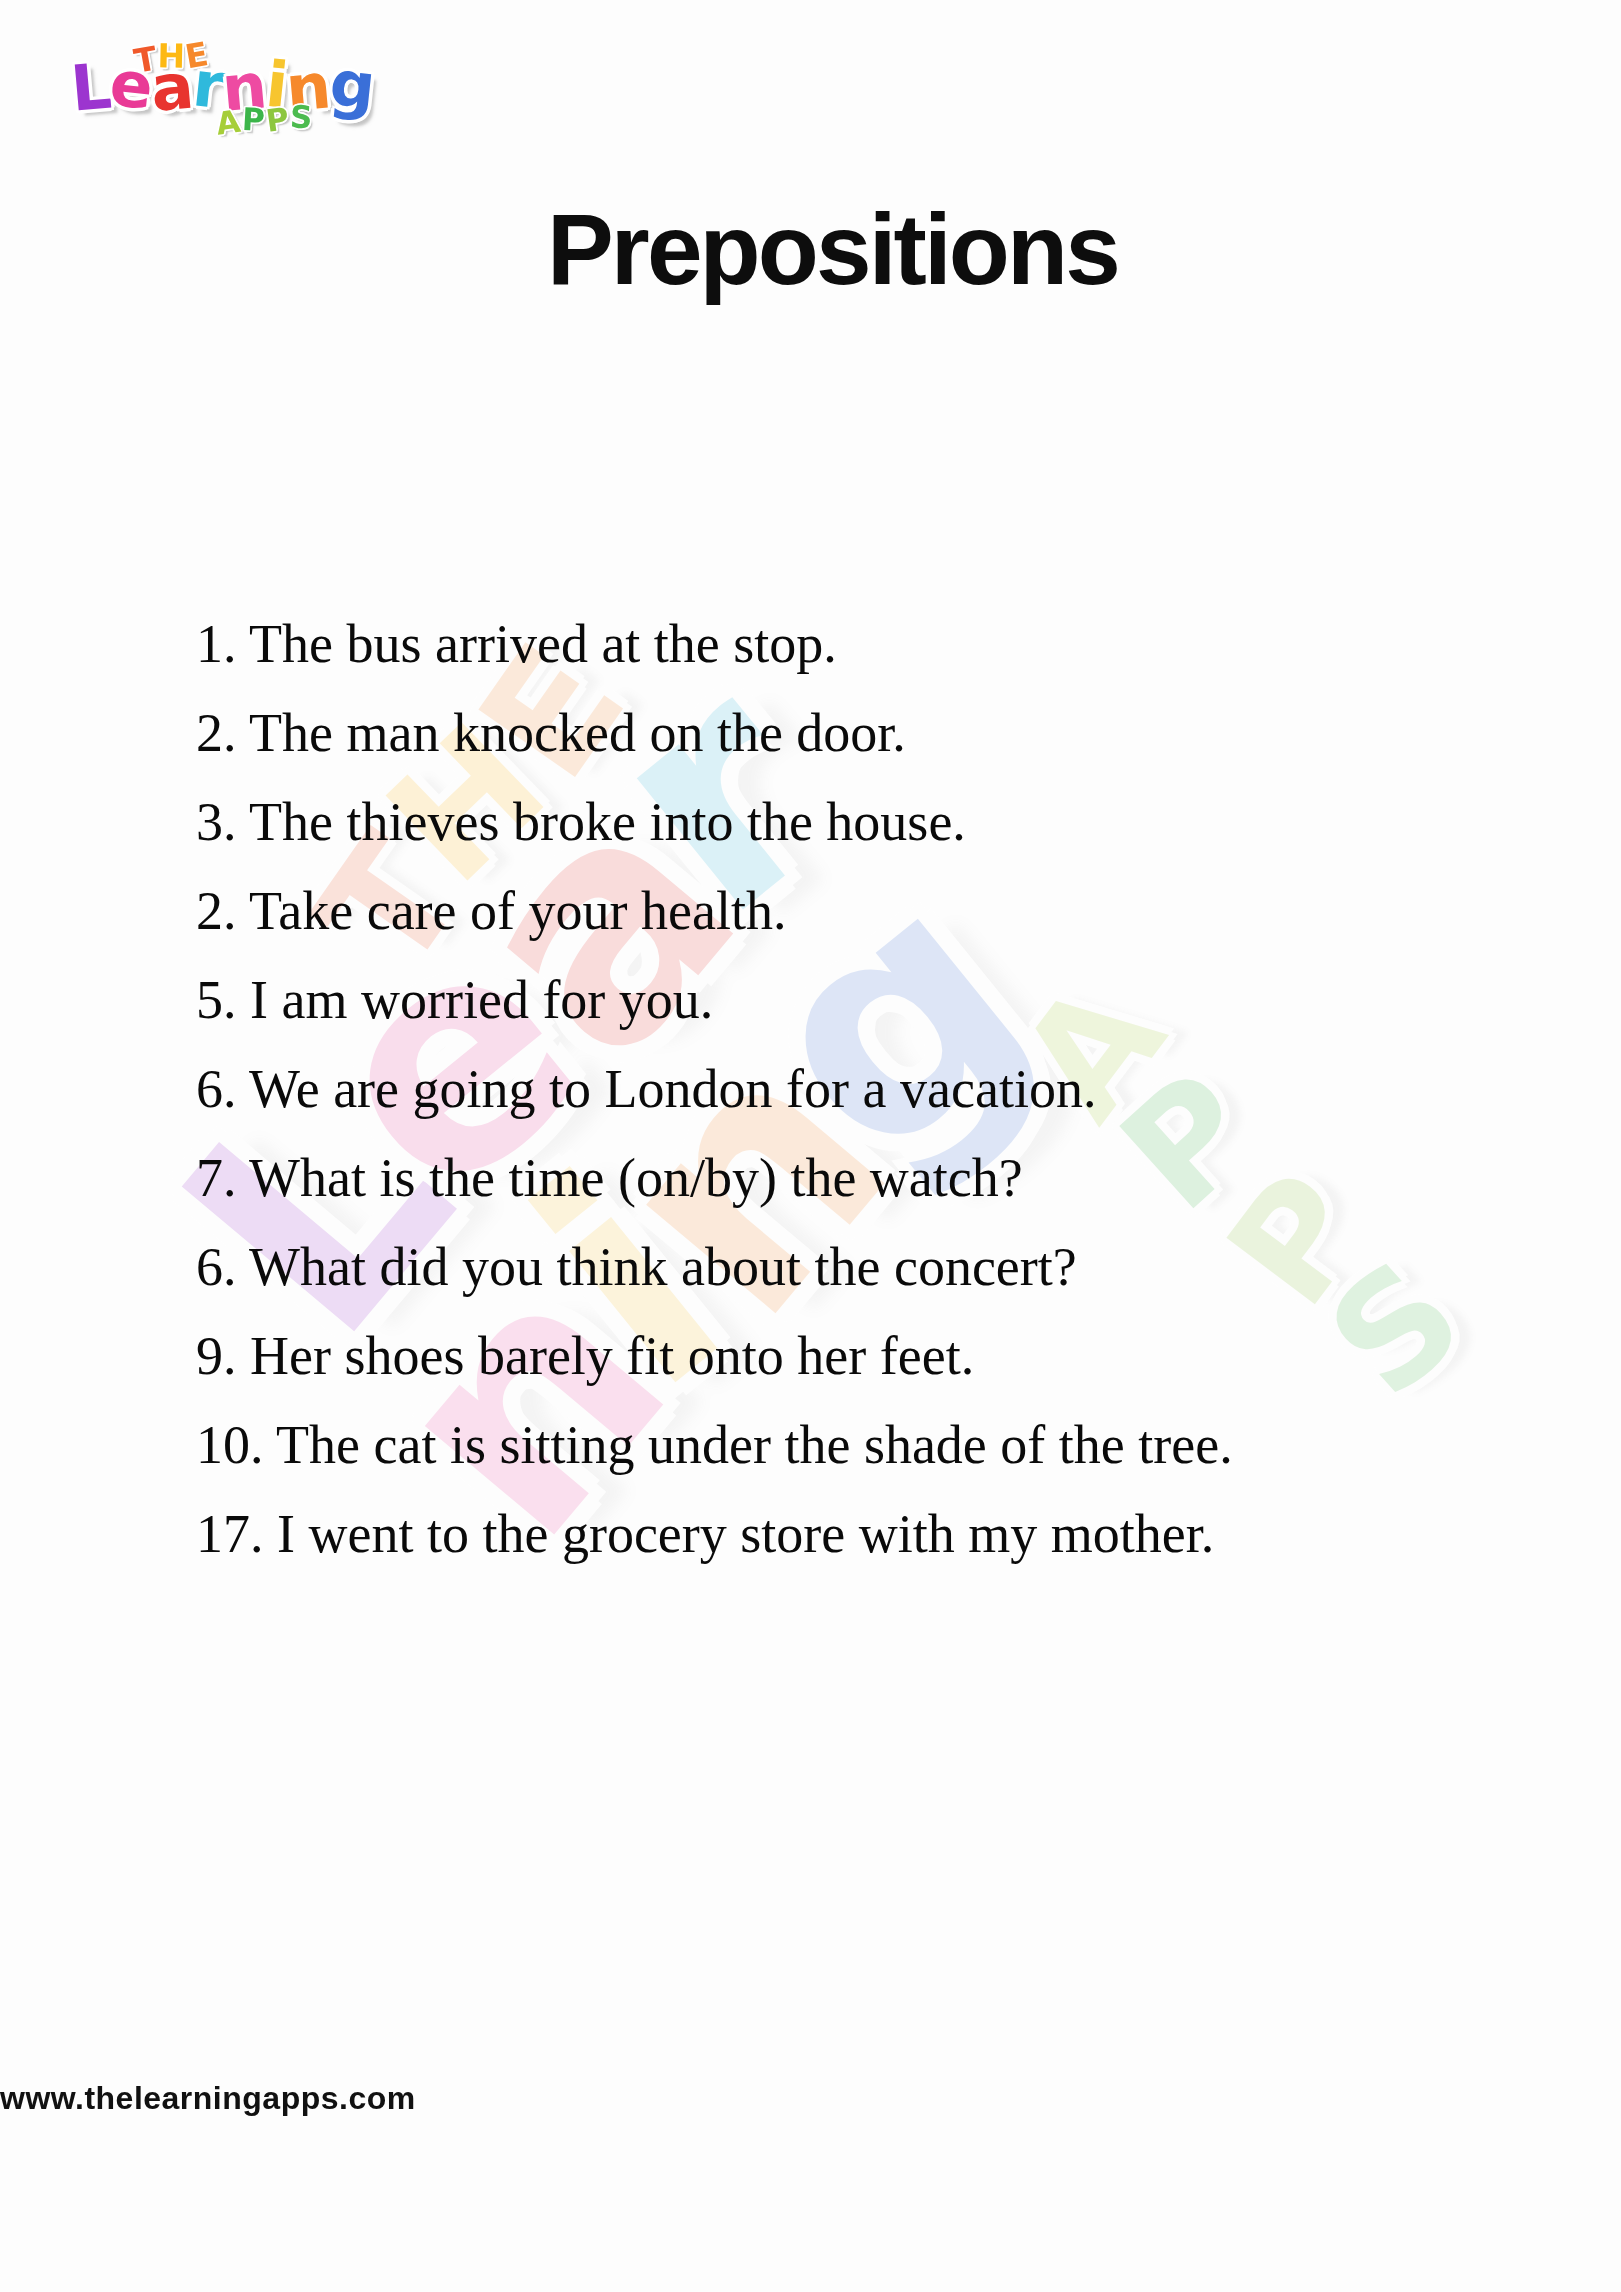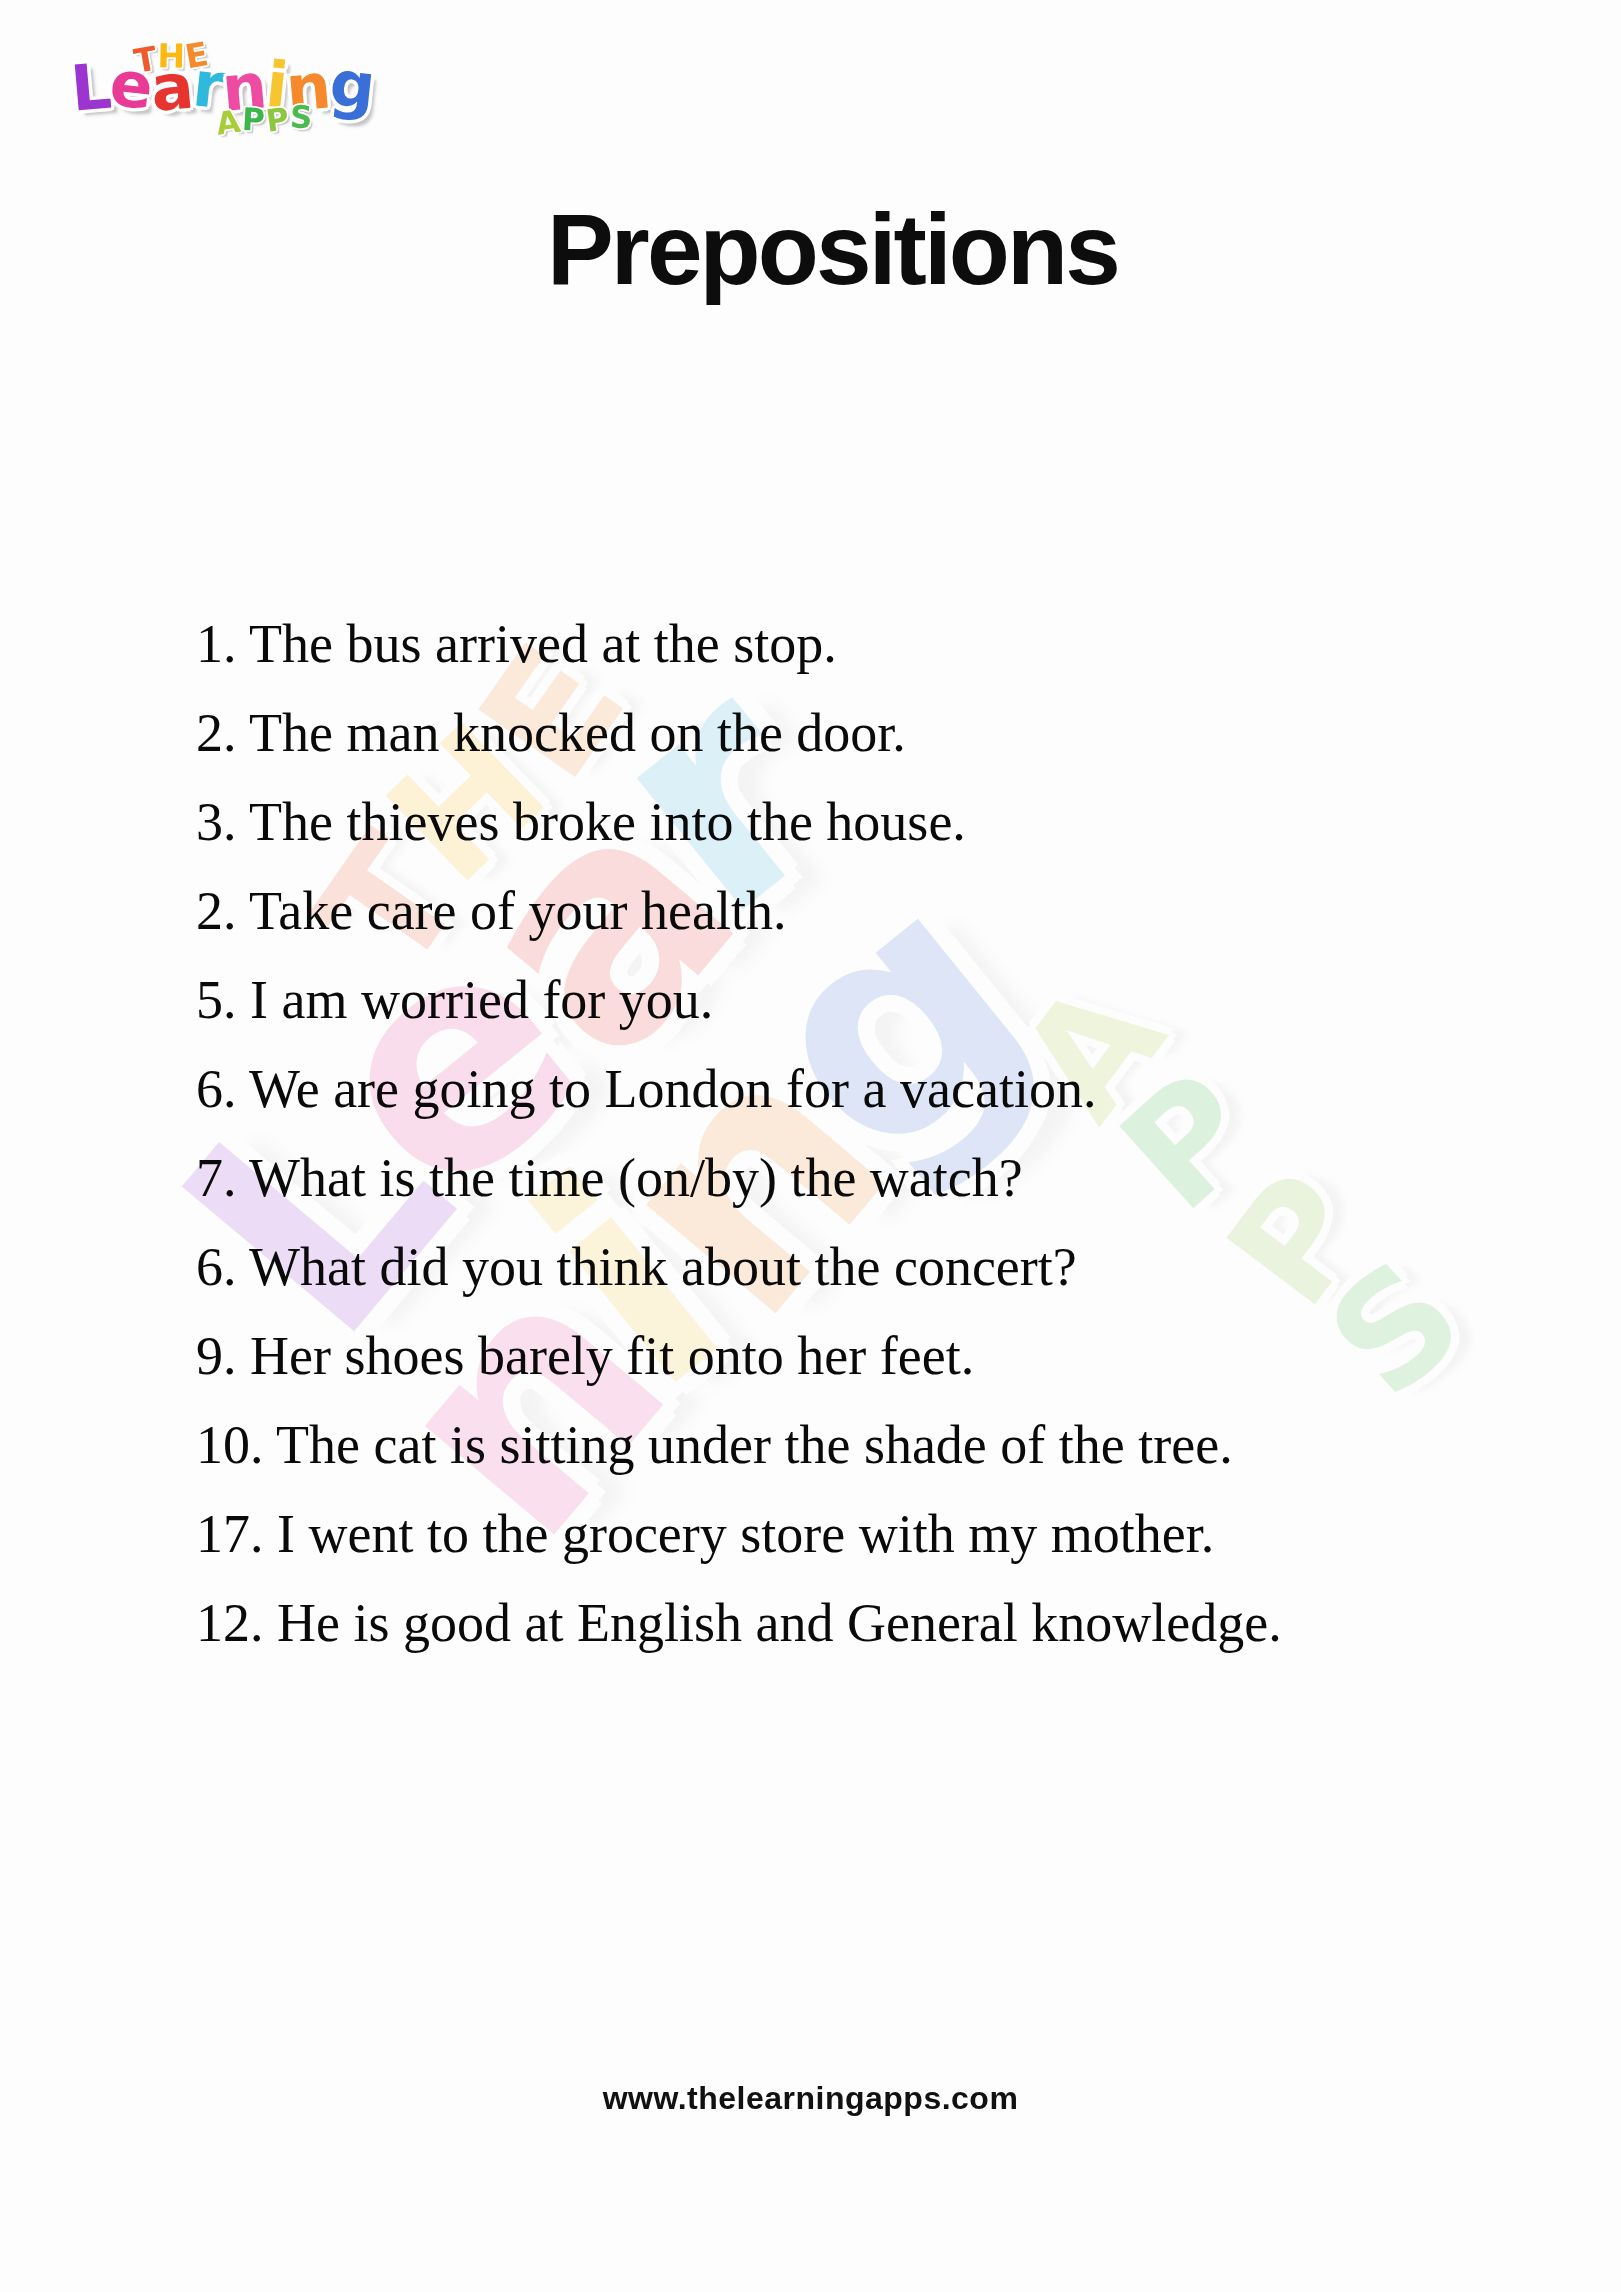--- a/index.html
+++ b/index.html
@@ -87,21 +87,21 @@
   }
   .sentence{
     font-size:54px;
     line-height:89px;
     white-space:nowrap;
     color:#0a0a0a;
   }
   .footer{
     position:absolute; z-index:1;
     left:0; top:2080px; width:100%;
-    text-align:center;
+    text-align:left;
     font-family:"Liberation Sans", sans-serif;
     font-weight:bold;
     font-size:32px;
     letter-spacing:0.5px;
     color:#111;
   }
 </style>
 </head>
 <body>
 
@@ -127,19 +127,18 @@
     <div class="sentence">2. The man knocked on the door.</div>
     <div class="sentence">3. The thieves broke into the house.</div>
     <div class="sentence">2. Take care of your health.</div>
     <div class="sentence">5. I am worried for you.</div>
     <div class="sentence">6. We are going to London for a vacation.</div>
     <div class="sentence">7. What is the time (on/by) the watch?</div>
     <div class="sentence">6. What did you think about the concert?</div>
     <div class="sentence">9. Her shoes barely fit onto her feet.</div>
     <div class="sentence">10. The cat is sitting under the shade of the tree.</div>
     <div class="sentence">17. I went to the grocery store with my mother.</div>
-    <div class="sentence">12. He is good at English and General knowledge.</div>
   </div>
 
   <div class="footer">www.thelearningapps.com</div>
 
 </div>
 
 
 </body></html>

